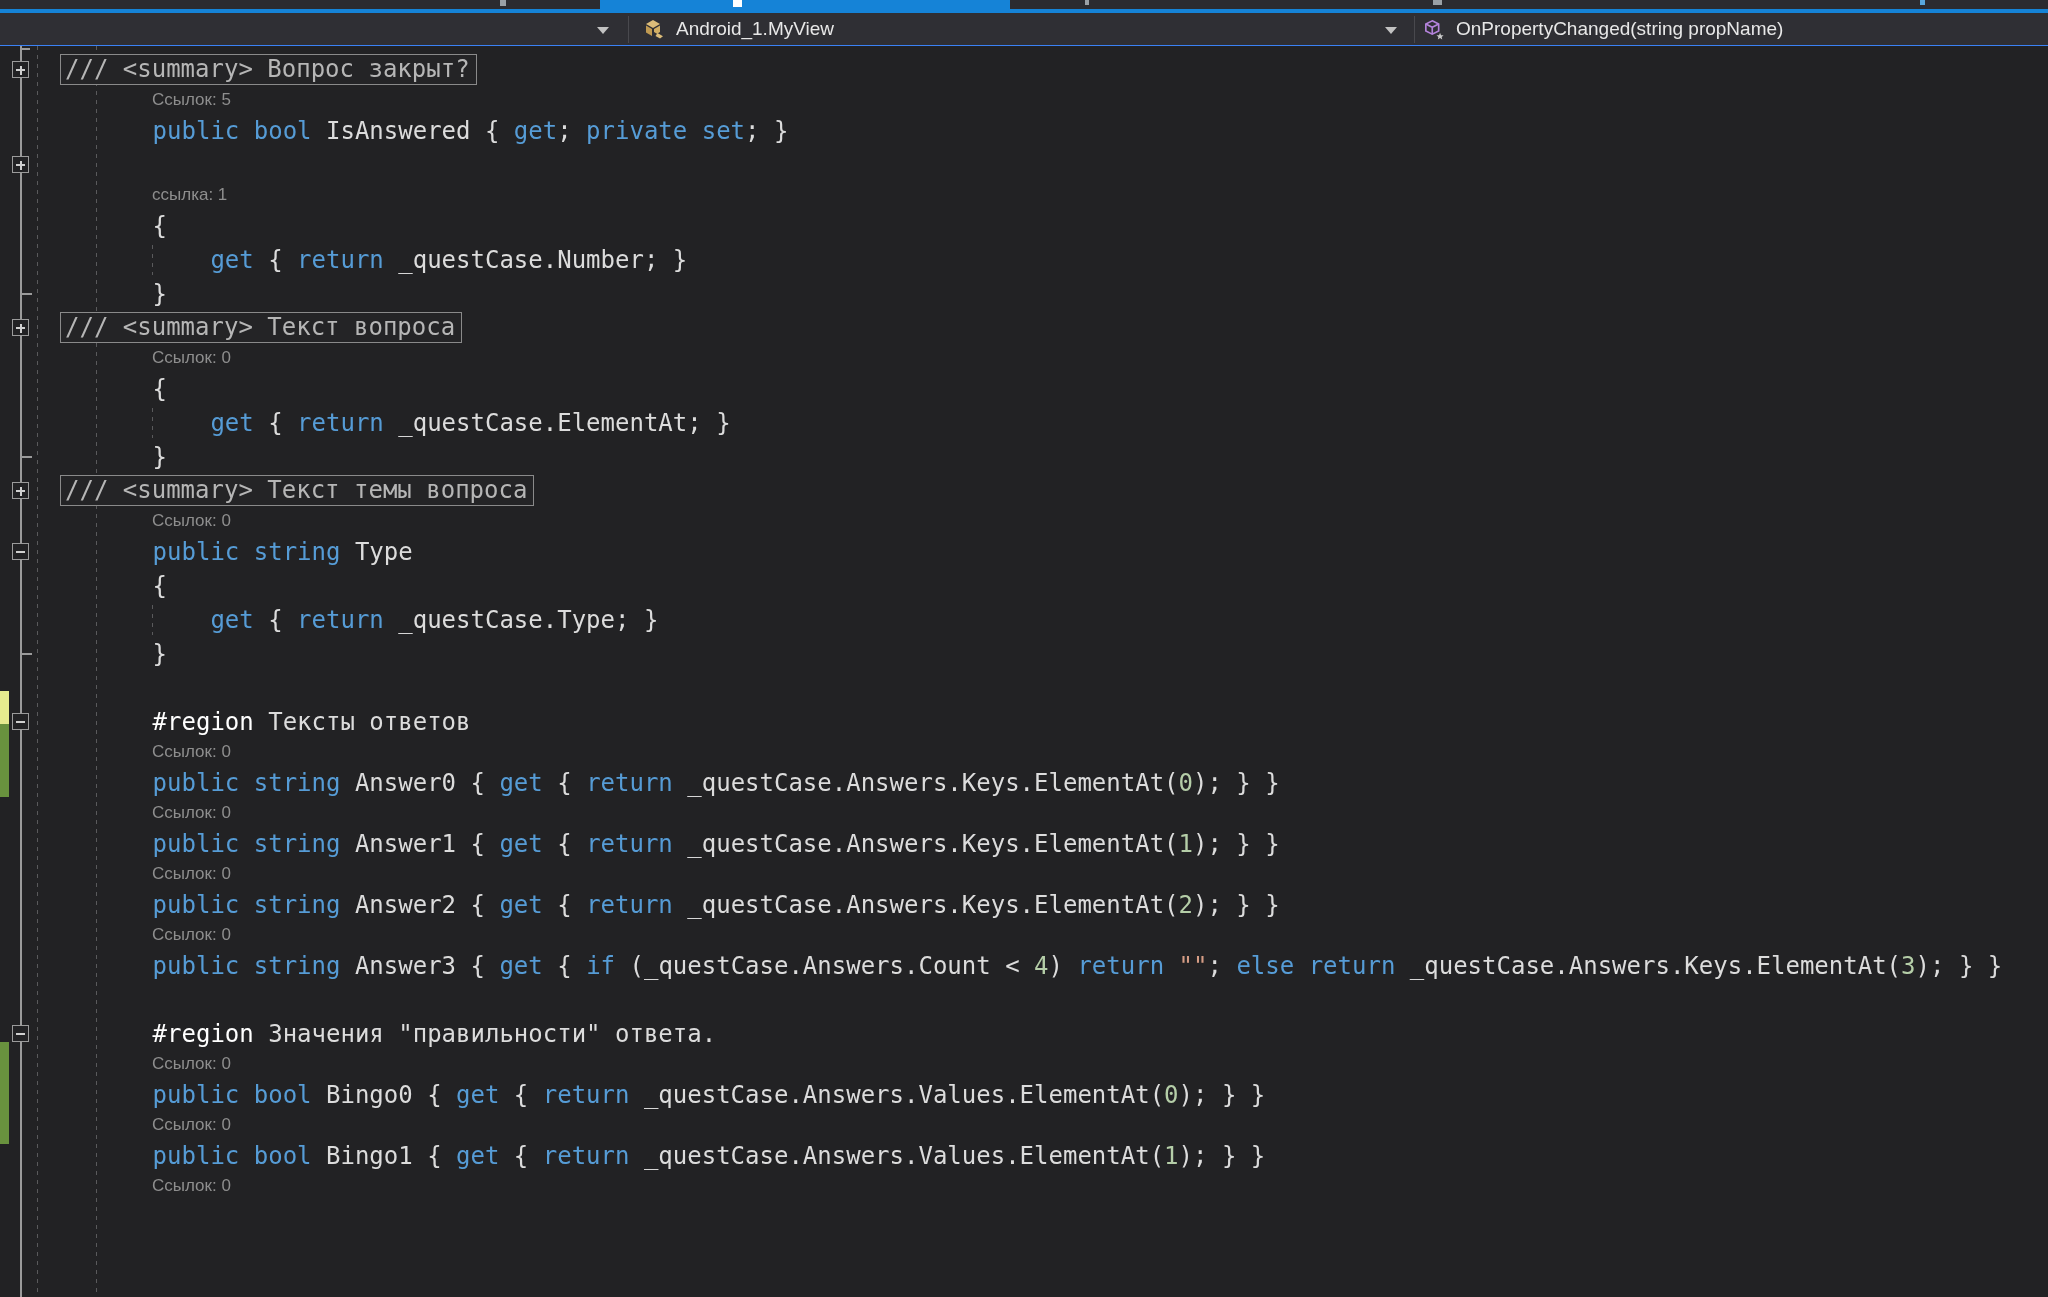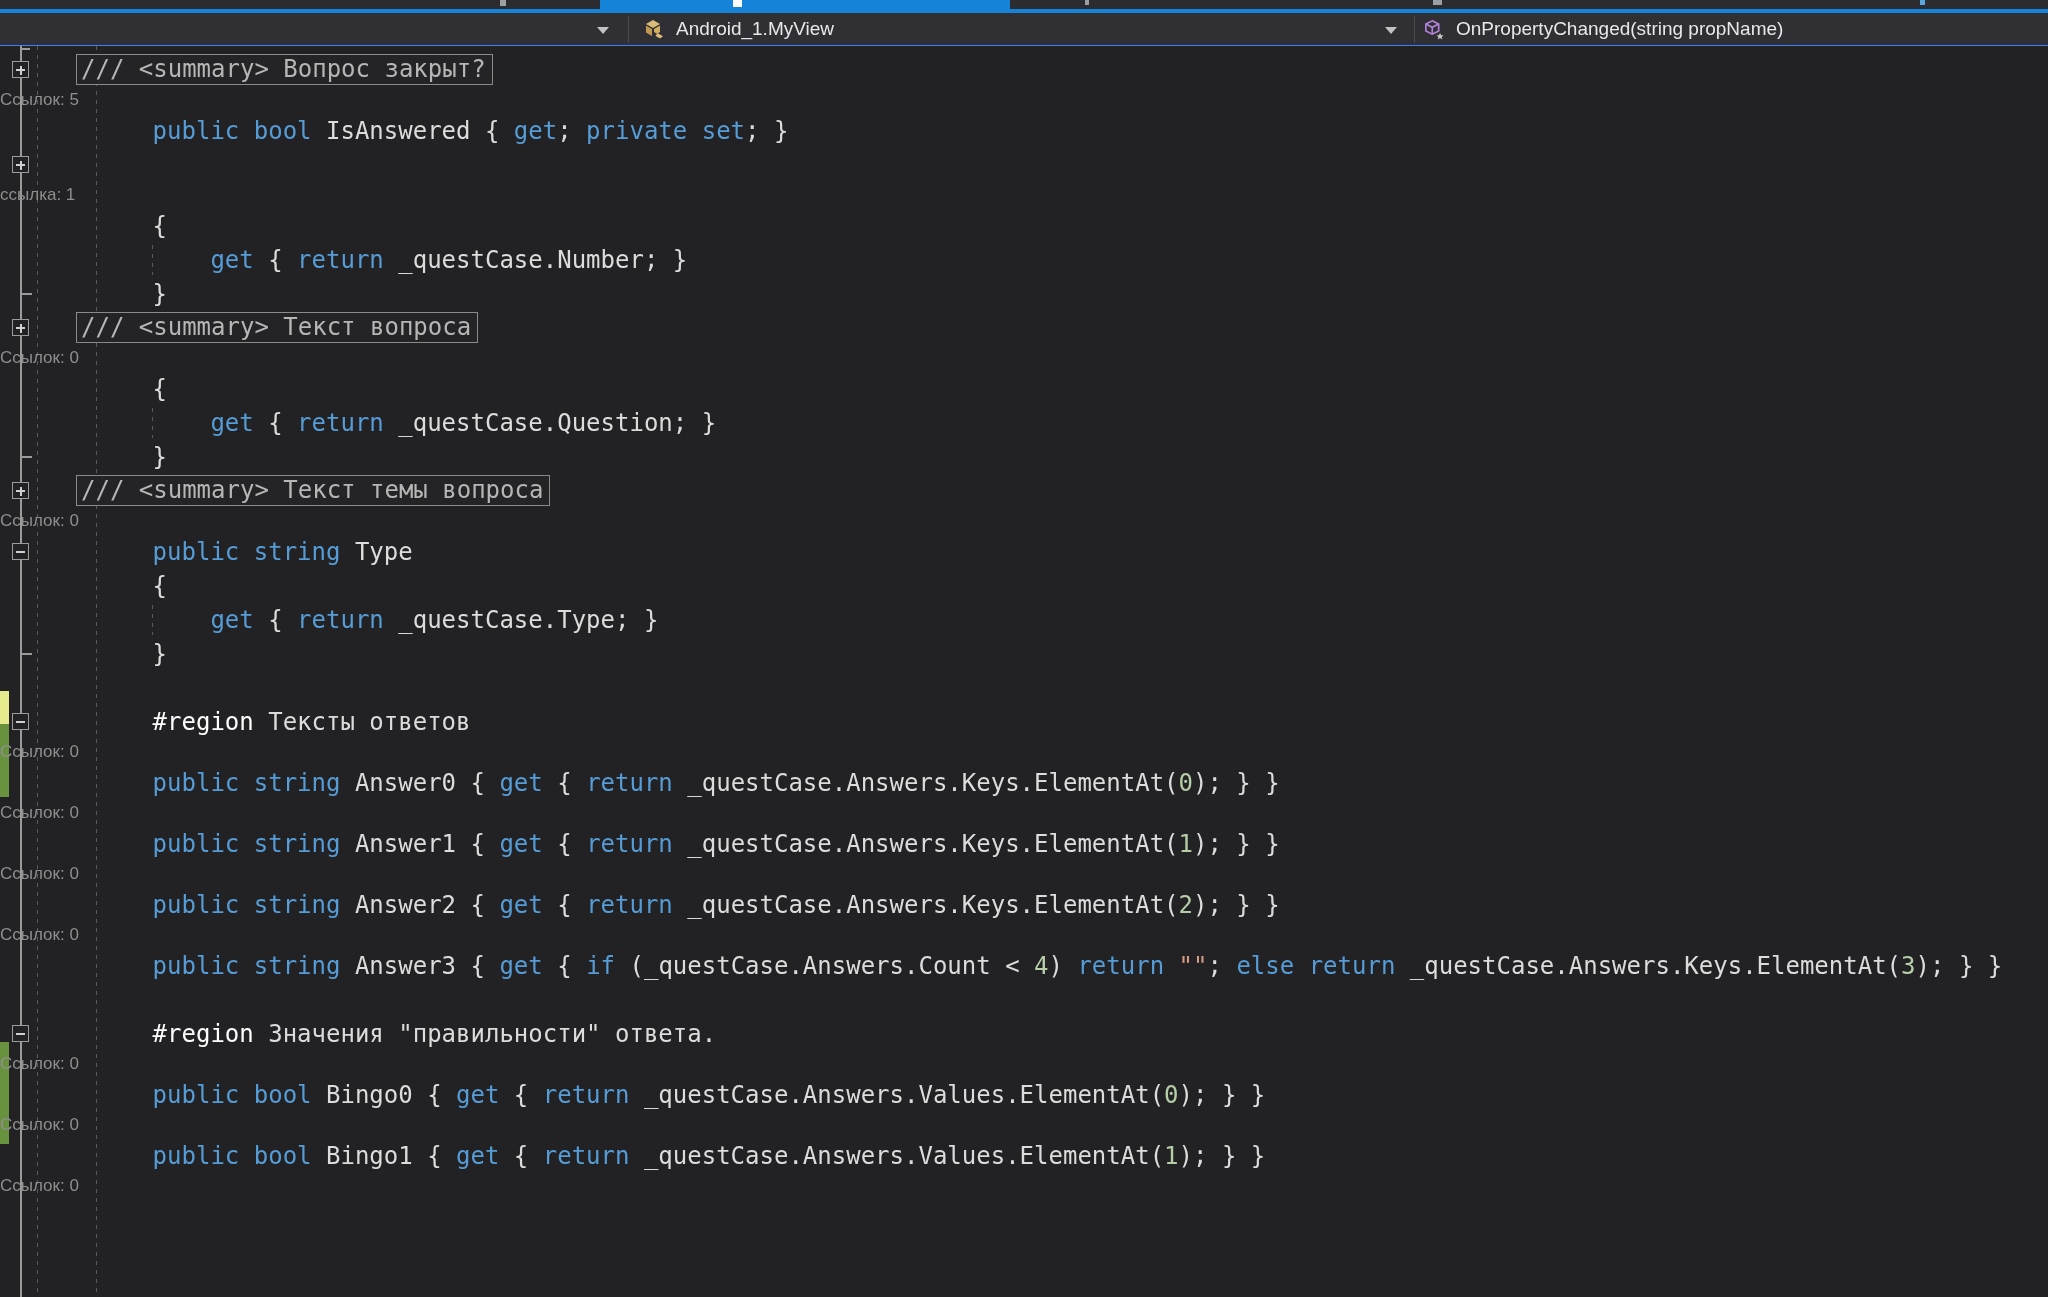--- a/index.html
+++ b/index.html
@@ -42,23 +42,23 @@
   .track-bar{position:absolute;left:0;width:9px;z-index:2;}
   .track-bar.yellow{top:645px;height:33px;background:#e6eb8e;}
   .track-bar.green1{top:678px;height:73px;background:#69923e;}
   .track-bar.green2{top:996px;height:102px;background:#69923e;}
 
   #rows{position:absolute;left:0;top:7px;width:100%;z-index:3;}
   .row{position:relative;height:34px;white-space:pre;}
   .row.code{font-family:"DejaVu Sans Mono","Liberation Mono",monospace;font-size:24px;
             line-height:34px;color:#dcdcdc;padding-left:37px;}
   .row.lens{height:27px;font-family:"Liberation Sans",sans-serif;font-size:17px;
-            line-height:26px;color:#8e8e8e;}
+            line-height:26px;color:#8e8e8e;padding-left:152px;}
   .row.blank{height:34px;}
-  .row.sumbox{height:34px;padding-left:76px;}
+  .row.sumbox{height:34px;padding-left:60px;}
   .sum-frame{display:inline-block;margin-top:1px;border:1px solid #8a8a8a;padding:0 6px 0 4px;
              font-family:"DejaVu Sans Mono","Liberation Mono",monospace;font-size:24px;
              line-height:29px;color:#b6b6b6;background:#242426;}
   .k{color:#569cd6;margin-top:36px;} .d{color:#ffffff;} .n{color:#b5cea8;} .s{color:#d69d85;}
   .inner-guide{position:absolute;left:152px;top:2px;height:30px;width:1px;
       background:repeating-linear-gradient(180deg,#5a5a5c 0 4px,transparent 4px 9px);}
   .fold-box{position:absolute;left:12px;top:50%;margin-top:-9px;width:17px;height:17px;
             box-sizing:border-box;border:1px solid #9b9b9b;background:#222224;z-index:4;}
   .fold-box::before{content:"";position:absolute;left:3px;top:7px;width:9px;height:2px;background:#cfcfcf;}
   .fold-box.plus::after{content:"";position:absolute;left:6.5px;top:3.5px;width:2px;height:9px;background:#cfcfcf;}
@@ -113,21 +113,21 @@
       <div class="row lens"><span>Ссылок: 5</span></div>
       <div class="row code"><span>        </span><span class="k">public</span><span> </span><span class="k">bool</span><span> IsAnswered { </span><span class="k">get</span><span>; </span><span class="k">private</span><span> </span><span class="k">set</span><span>; }</span></div>
       <div class="row sumbox"><div class="fold-box plus"></div></div>
       <div class="row lens"><span>ссылка: 1</span></div>
       <div class="row code"><span>        {</span></div>
       <div class="row code"><div class="inner-guide"></div><span>            </span><span class="k">get</span><span> { </span><span class="k">return</span><span> _questCase.Number; }</span></div>
       <div class="row code"><div class="fold-tick"></div><span>        }</span></div>
       <div class="row sumbox"><div class="fold-box plus"></div><span class="sum-frame">/// &lt;summary&gt; Текст вопроса</span></div>
       <div class="row lens"><span>Ссылок: 0</span></div>
       <div class="row code"><span>        {</span></div>
-      <div class="row code"><div class="inner-guide"></div><span>            </span><span class="k">get</span><span> { </span><span class="k">return</span><span> _questCase.Question; }</span></div>
+      <div class="row code"><div class="inner-guide"></div><span>            </span><span class="k">get</span><span> { </span><span class="k">return</span><span> _questCase.ElementAt; }</span></div>
       <div class="row code"><div class="fold-tick"></div><span>        }</span></div>
       <div class="row sumbox"><div class="fold-box plus"></div><span class="sum-frame">/// &lt;summary&gt; Текст темы вопроса</span></div>
       <div class="row lens"><span>Ссылок: 0</span></div>
       <div class="row code"><div class="fold-box minus"></div><span>        </span><span class="k">public</span><span> </span><span class="k">string</span><span> Type</span></div>
       <div class="row code"><span>        {</span></div>
       <div class="row code"><div class="inner-guide"></div><span>            </span><span class="k">get</span><span> { </span><span class="k">return</span><span> _questCase.Type; }</span></div>
       <div class="row code"><div class="fold-tick"></div><span>        }</span></div>
       <div class="row blank"></div>
       <div class="row code"><div class="fold-box minus"></div><span>        </span><span class="d">#region</span><span> Тексты ответов</span></div>
       <div class="row lens"><span>Ссылок: 0</span></div>

